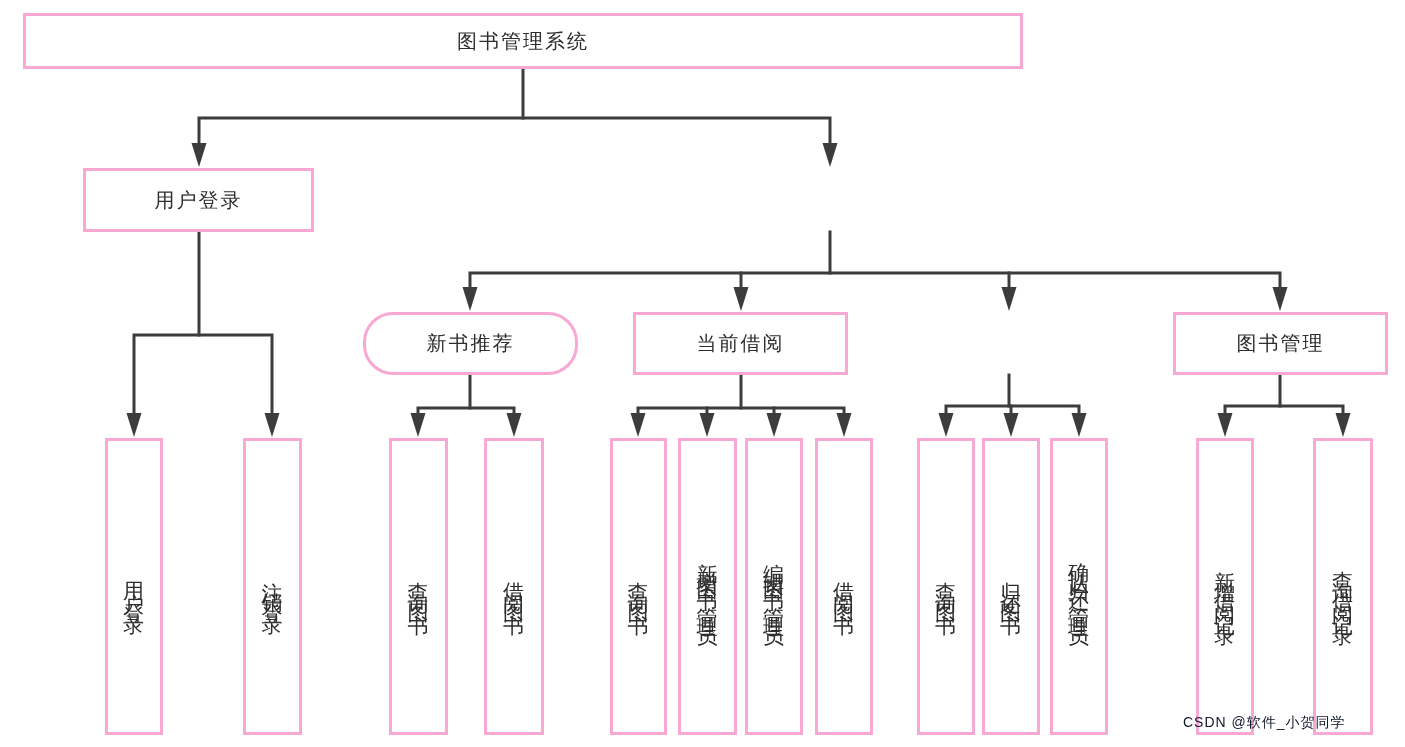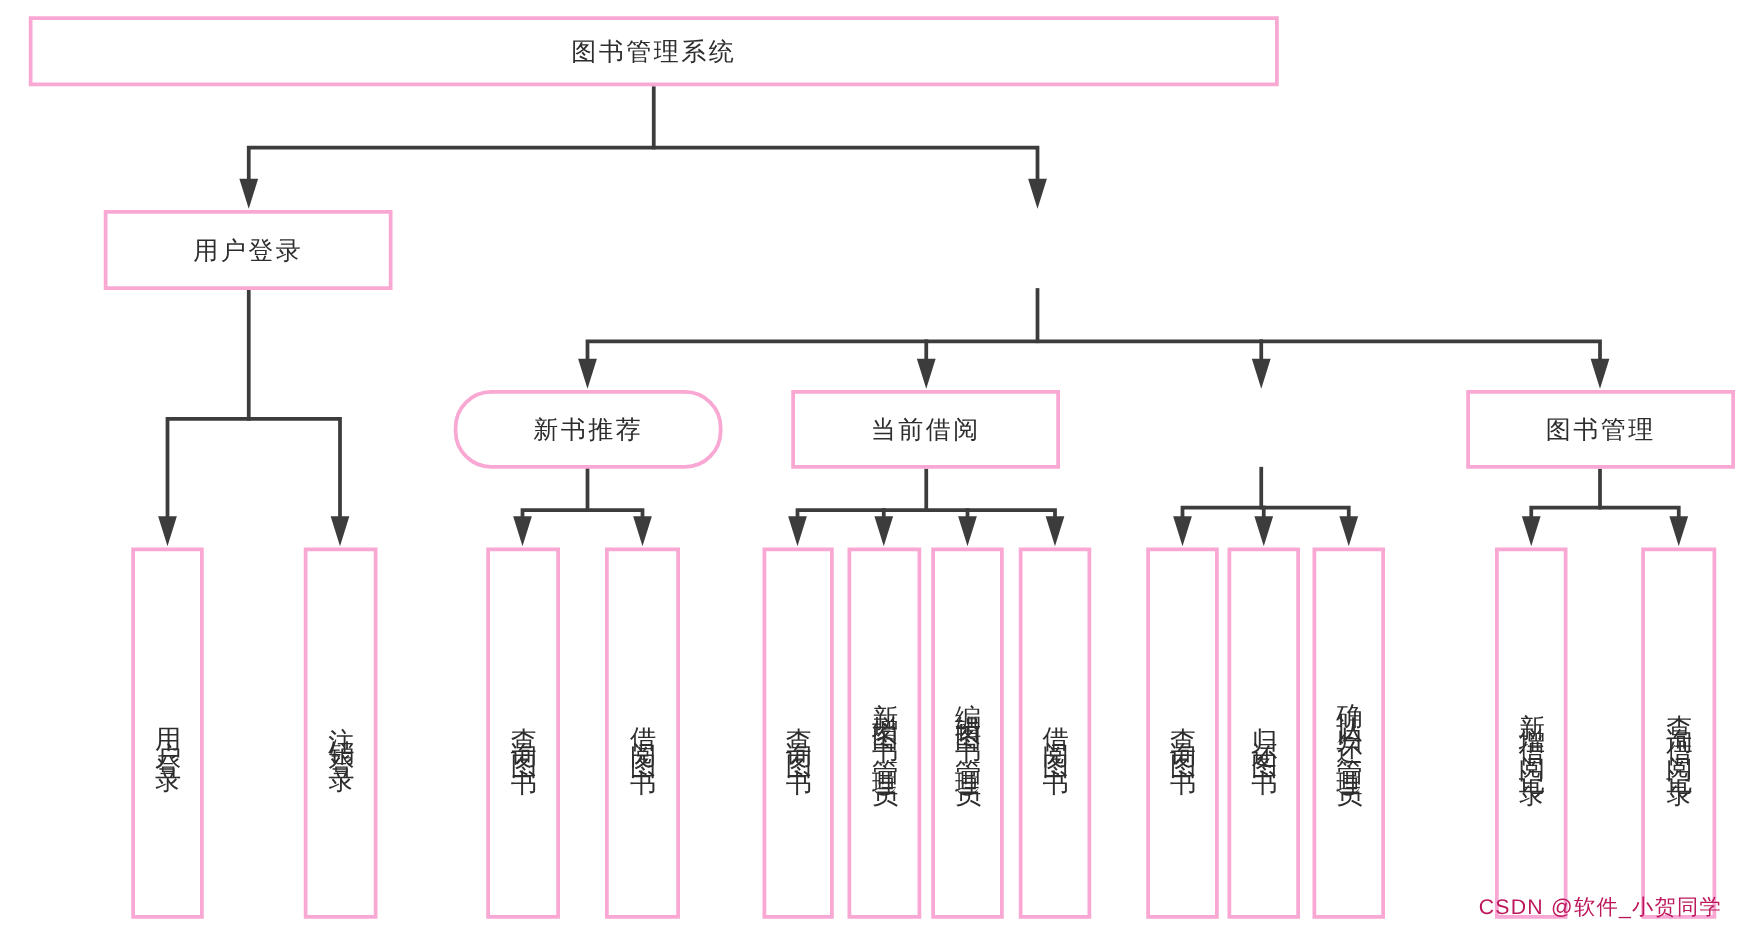--- a/index.html
+++ b/index.html
@@ -50,23 +50,23 @@
     stroke-linejoin:miter;
   }
   #connector-layer polygon{
     fill:#3c3c3c;
     stroke:none;
   }
   .watermark{
     position:absolute;
     left:1183px;
     top:714px;
-    font-size:17px;
+    font-size:14px;
     letter-spacing:1px;
-    color:#be185d;
+    color:#0f172a;
     white-space:nowrap;
     z-index:5;
   }
 </style>
 </head>
 <body>
 
 <div id="canvas">
 
   <svg id="connector-layer" viewBox="0 0 1405 747" xmlns="http://www.w3.org/2000/svg">

